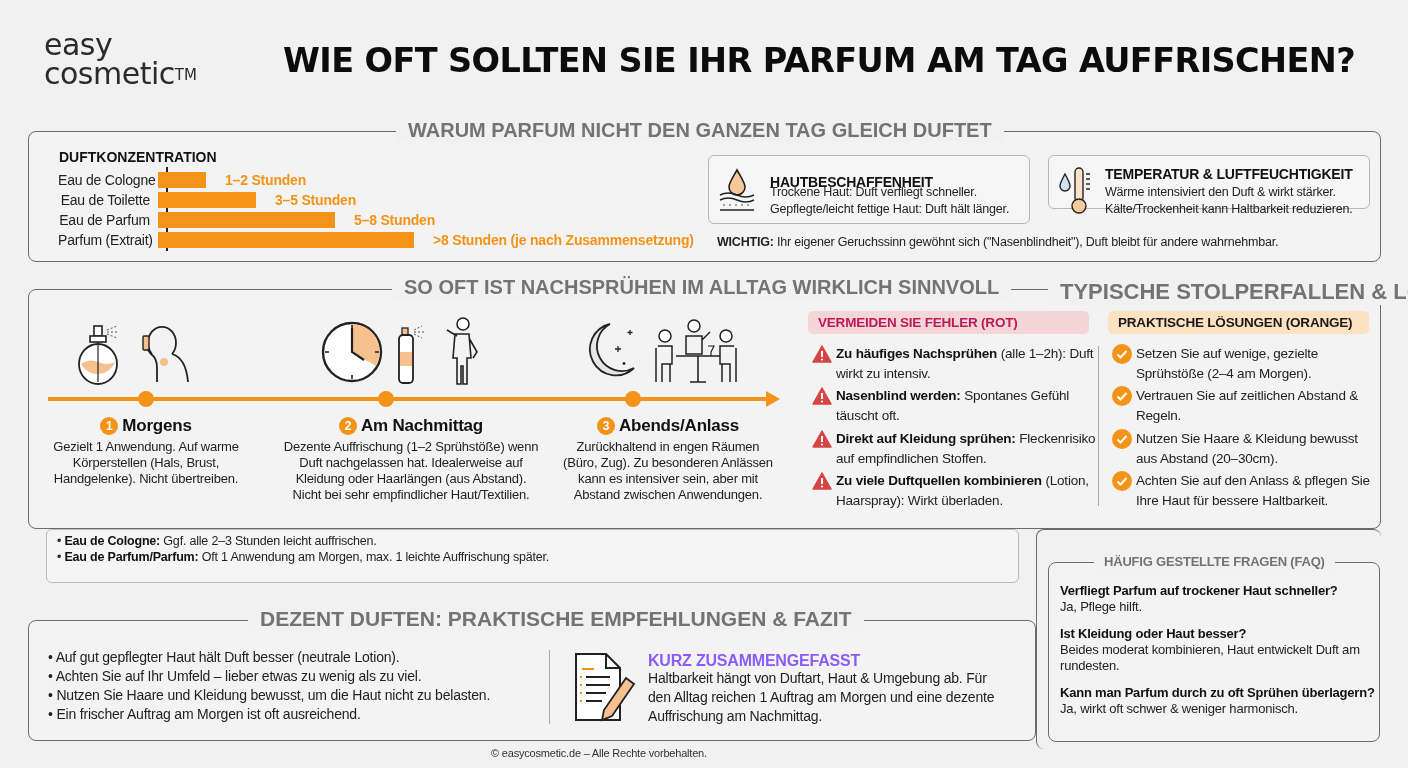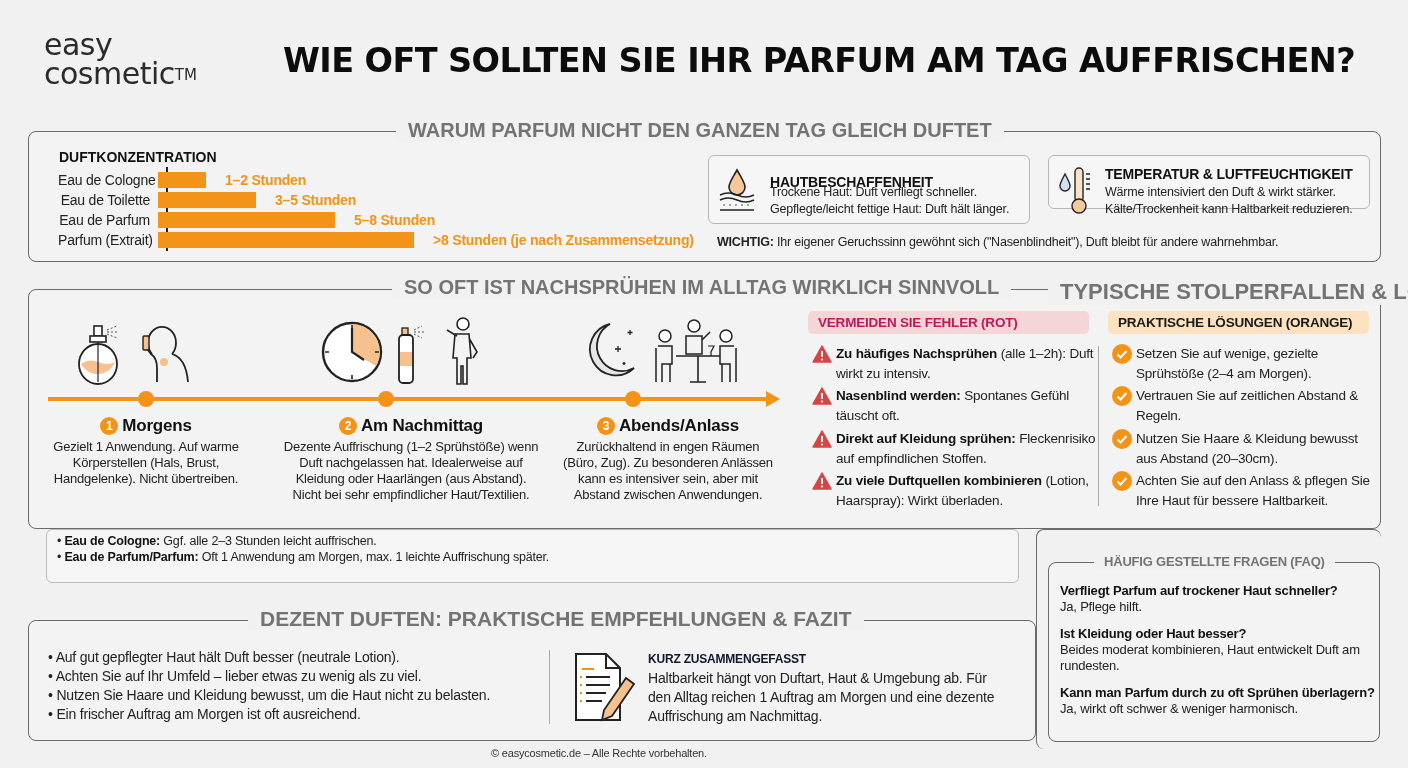--- a/index.html
+++ b/index.html
@@ -62,21 +62,21 @@
   #faq { left: 1048px; top: 562px; width: 332px; height: 180px; }
   #faq-title { left: 1094px; top: 554px; font-size: 13px; padding: 0 10px; }
   .faq-q { font-size: 13px; font-weight: bold; color: #111; line-height: 16px; }
   .faq-a { font-size: 13px; color: #222; line-height: 16px; margin-bottom: 11px; }
 
   
   #sec3 { left: 28px; top: 620px; width: 1008px; height: 121px; }
   #sec3-title { left: 248px; top: 607px; font-size: 21px; }
   .tip { font-size: 14px; line-height: 19px; color: #222; }
   .divider-v2 { left: 549px; top: 650px; width: 1px; height: 74px; background: #aaa; }
-  .sum-title { font-size: 12px; font-weight: bold; color: #0f172a; }
+  .sum-title { font-size: 16px; font-weight: bold; color: #8b5cf6; }
   .sum-text { font-size: 14px; line-height: 19px; color: #222; }
   .footer { left: 0; width: 1408px; top: 747px; font-size: 11px; text-align: center; color: #333; padding-right: 210px; }
 </style>
 </head>
 <body>
 
 <div class="abs logo">
   <div>easy</div>
   <div><span>cosmetic</span><sup>TM</sup></div>
 </div>

